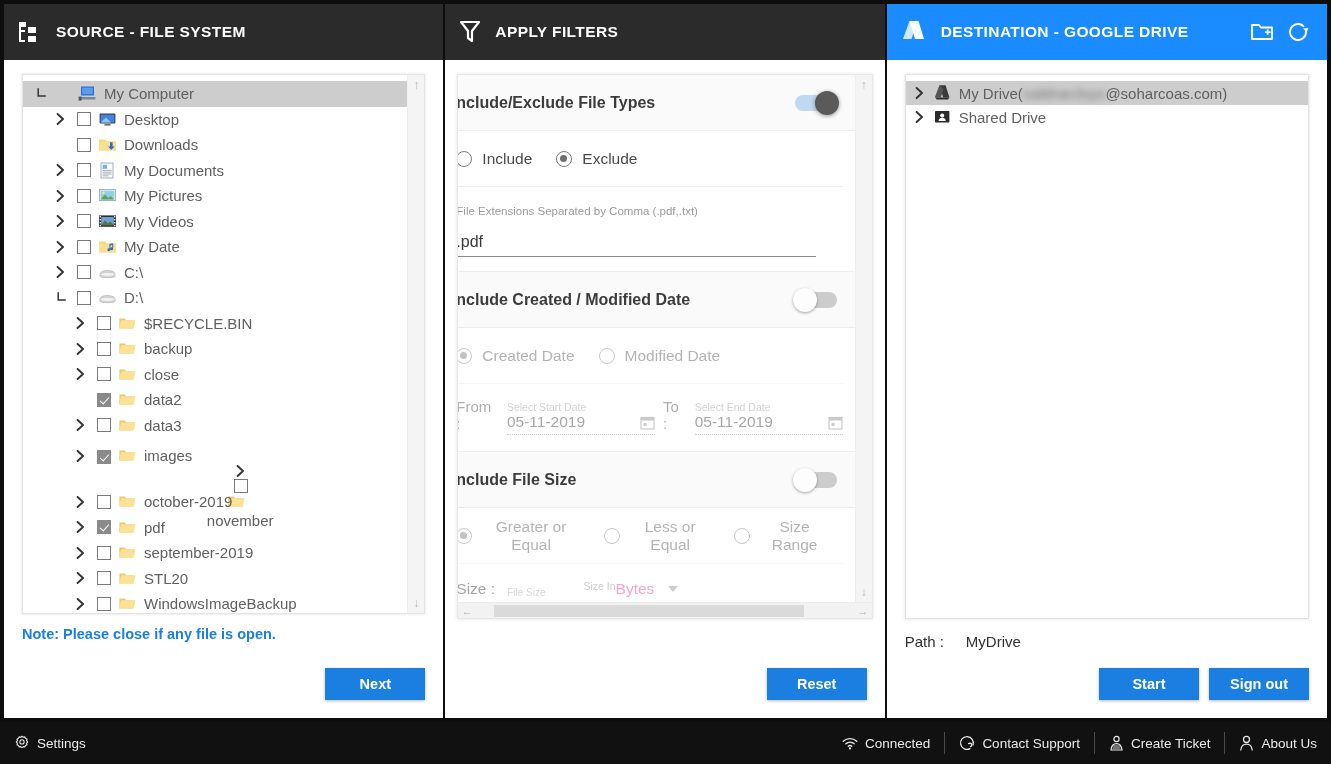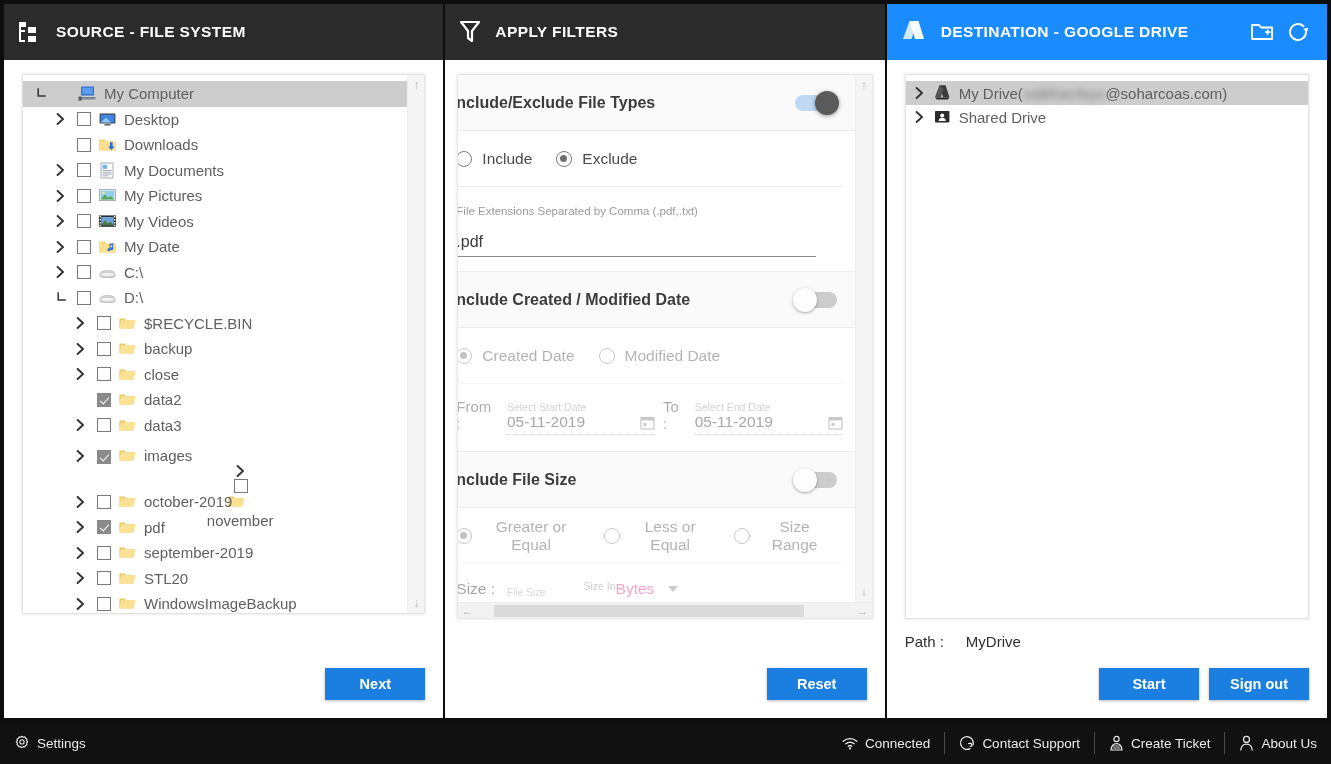--- a/index.html
+++ b/index.html
@@ -689,20 +689,21 @@
               </span>
               <span class="tlabel">WindowsImageBackup</span>
             </div>
           </div>
         <div class="vsb">
           <span class="sb-arrow">↑</span>
           <span class="sb-arrow">↓</span>
         </div>
       </div>
 
+      <div class="note">Note: Please close if any file is open.</div>
 
       <div class="panel-footer">
         <button class="btn-primary">Next</button>
       </div>
     </div>
 
     <div class="panel panel-flt">
       <div class="panel-header hdr-dark">
         <span>
           <svg width="22" height="24" viewBox="0 0 22 24">

